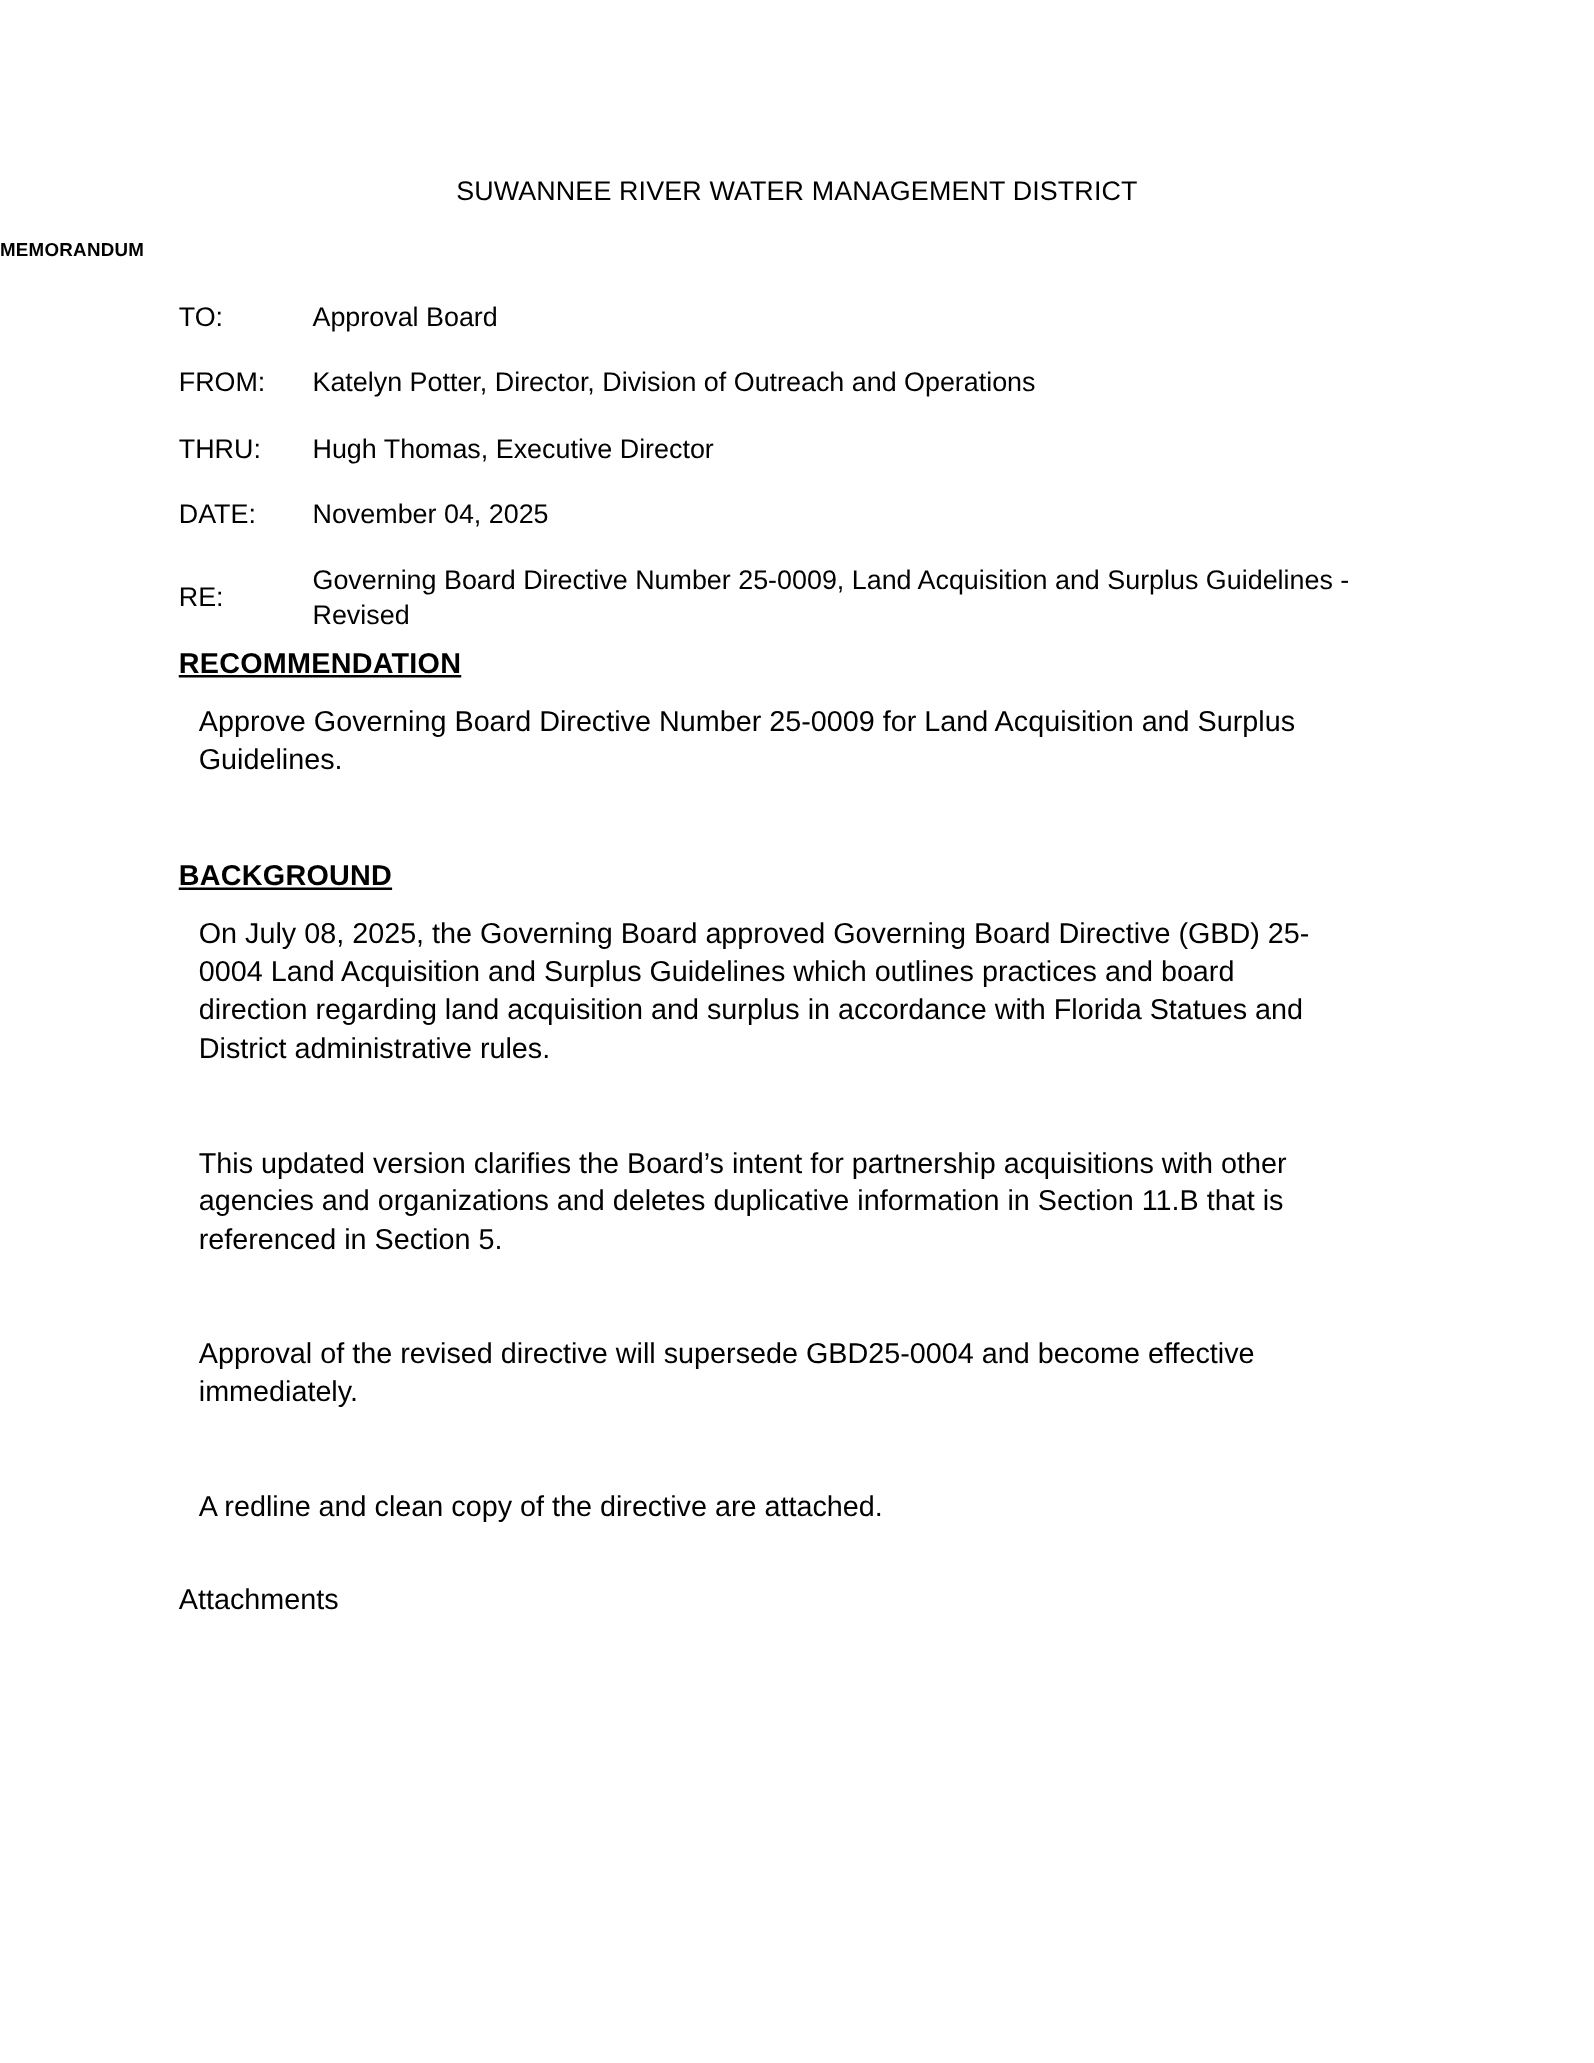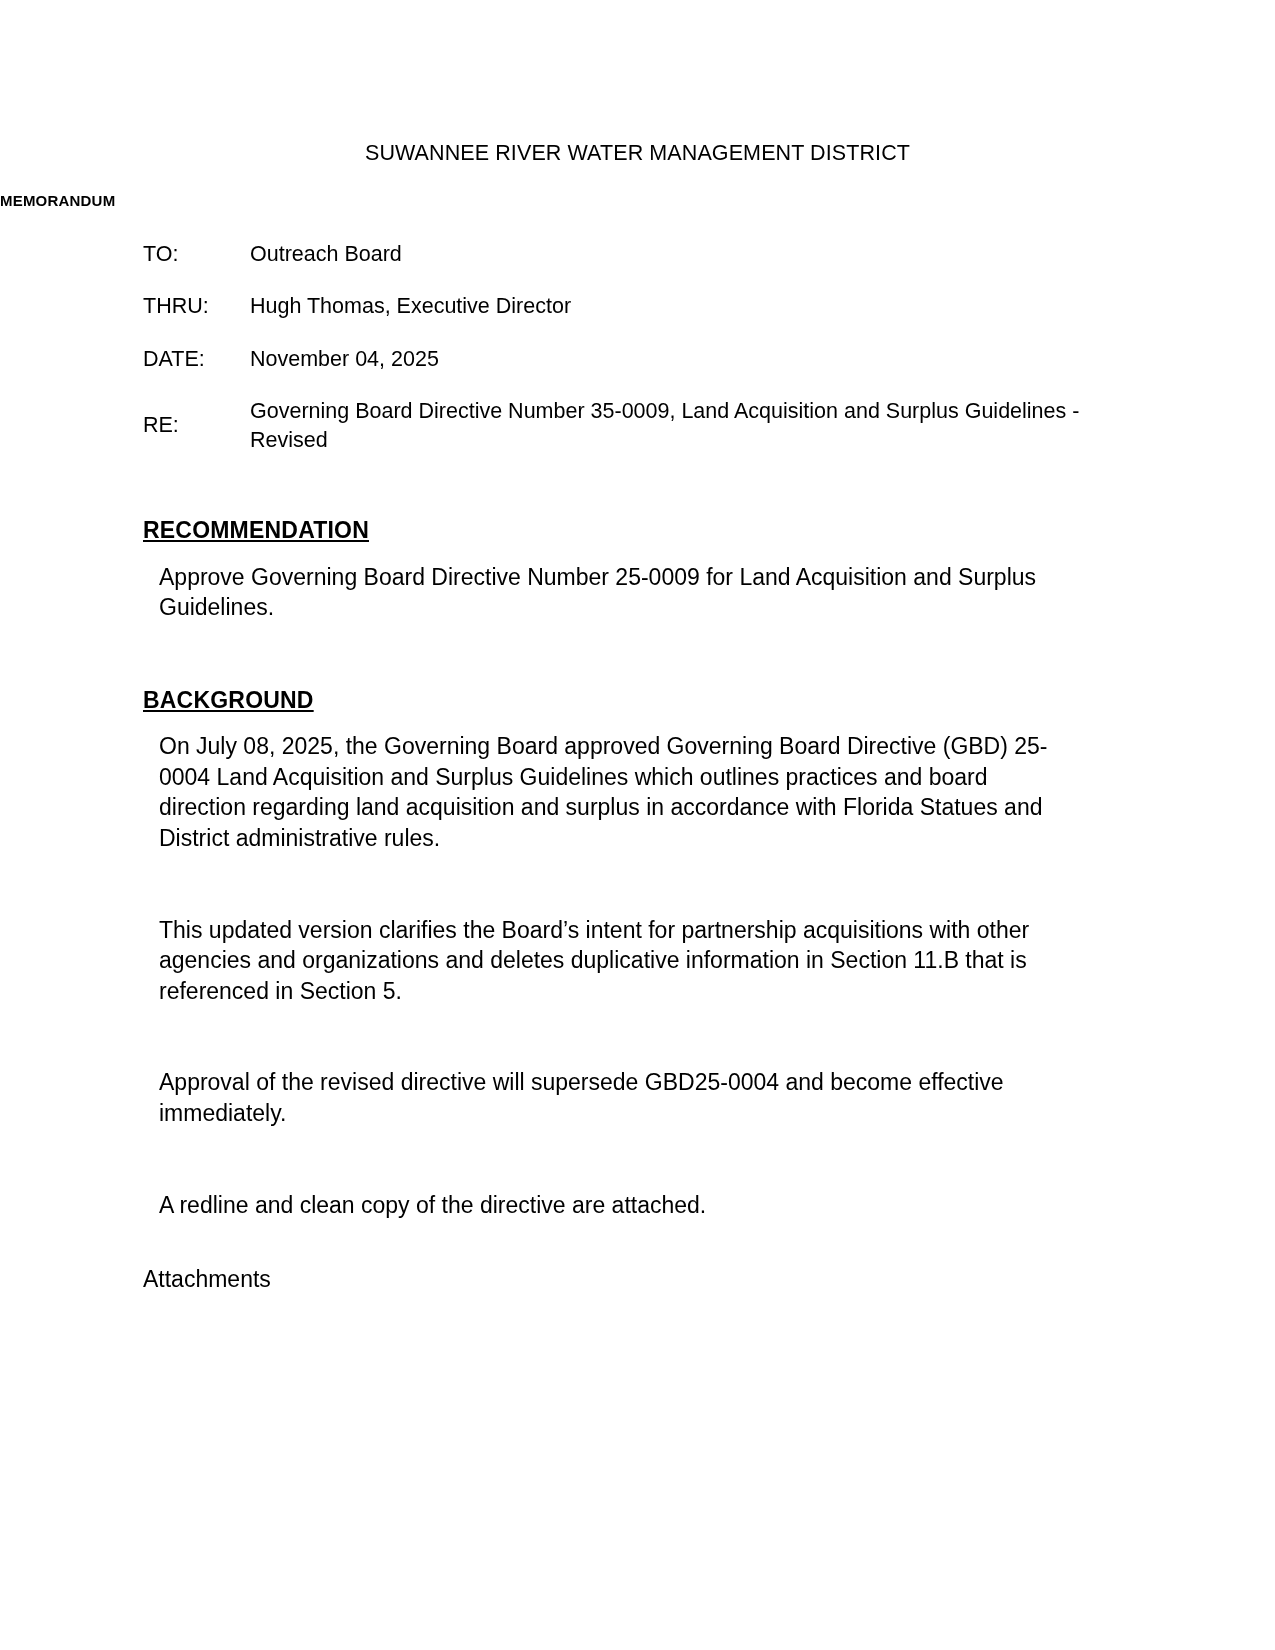--- a/index.html
+++ b/index.html
@@ -122,37 +122,41 @@
 <div class="page">
 
   <div class="doc-title">SUWANNEE RIVER WATER MANAGEMENT DISTRICT</div>
 
   <div class="memo-heading">MEMORANDUM</div>
 
   <div class="fields">
 
     <div class="field-row">
       <div class="field-label">TO:</div>
-      <div class="field-value">Outreach Board</div>
+      <div class="field-value">Approval Board</div>
     </div>
 
+    <div class="field-row">
+      <div class="field-label">FROM:</div>
+      <div class="field-value">Katelyn Potter, Director, Division of Outreach and Operations</div>
+    </div>
 
     <div class="field-row">
       <div class="field-label">THRU:</div>
       <div class="field-value">Hugh Thomas, Executive Director</div>
     </div>
 
     <div class="field-row">
       <div class="field-label">DATE:</div>
       <div class="field-value">November 04, 2025</div>
     </div>
 
     <div class="field-row">
       <div class="field-label">RE:</div>
-      <div class="field-value">Governing Board Directive Number 35-0009, Land Acquisition and Surplus Guidelines - Revised</div>
+      <div class="field-value">Governing Board Directive Number 25-0009, Land Acquisition and Surplus Guidelines - Revised</div>
     </div>
 
   </div>
 
   <div class="body-block">
 
     <div class="section-heading">RECOMMENDATION</div>
     <p class="para">Approve Governing Board Directive Number 25-0009 for Land Acquisition and Surplus Guidelines.</p>
 
     <div class="gap-section"></div>

